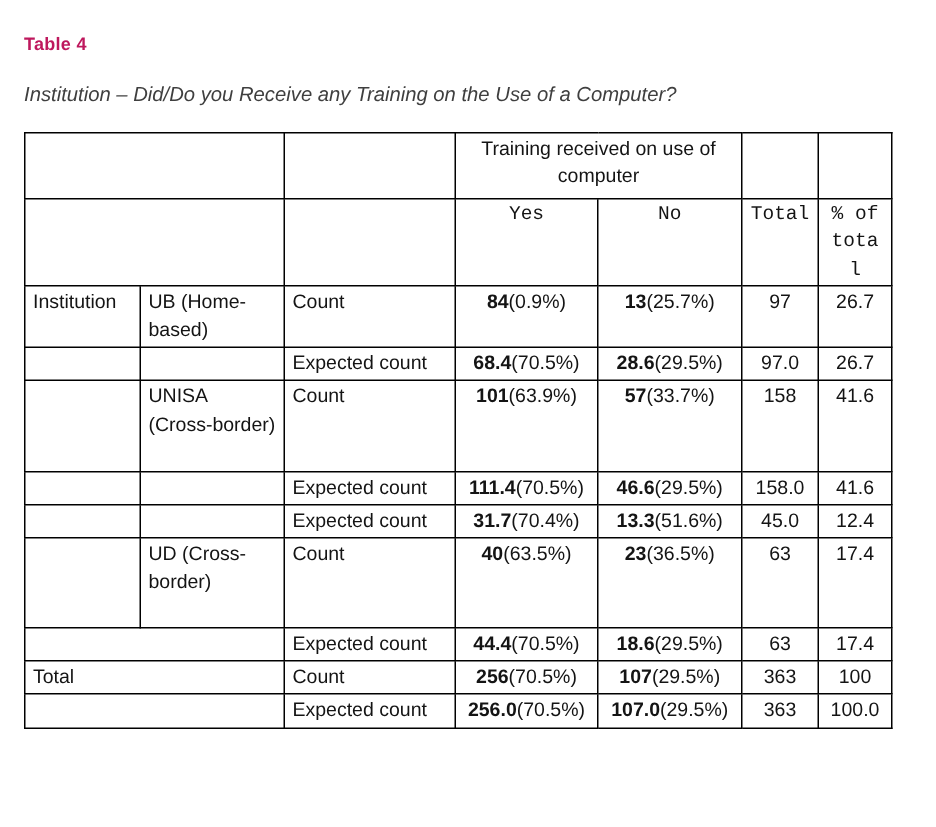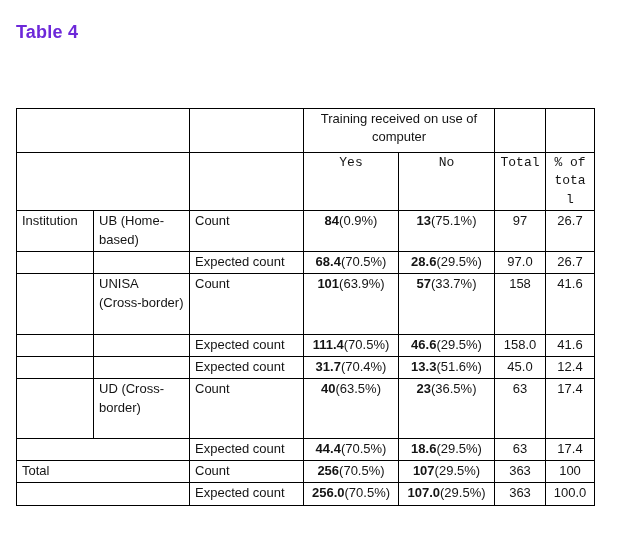--- a/index.html
+++ b/index.html
@@ -13,37 +13,37 @@
     position: relative;
     width: 624px;
     height: 551px;
     background: #ffffff;
     overflow: hidden;
   }
   .page-title {
     position: absolute;
     left: 16px;
     top: 22px;
-    font-size: 18px;
+    font-size: 12px;
     font-weight: bold;
-    color: #6d28d9;
+    color: #be185d;
     letter-spacing: 0.2px;
   }
   .page-subtitle {
     position: absolute;
     left: 16px;
     top: 55px;
     font-size: 13.5px;
     font-style: italic;
     color: #3f3f3f;
   }
   table.stats {
     position: absolute;
     left: 16px;
-    top: 108px;
+    top: 88px;
     border-collapse: collapse;
     table-layout: fixed;
     width: 578px;
   }
   table.stats td {
     border: 1px solid #000000;
     font-size: 13px;
     line-height: 1.42;
     padding: 1px 5px;
     vertical-align: top;
@@ -71,20 +71,21 @@
   tr.r9  { height: 60px; }
   tr.r10 { height: 22px; }
   tr.r11 { height: 22px; }
   tr.r12 { height: 23px; }
 </style>
 </head>
 <body>
 
 <div class="page">
   <div class="page-title">Table 4</div>
+  <div class="page-subtitle">Institution – Did/Do you Receive any Training on the Use of a Computer?</div>
 
   <table class="stats">
     <colgroup>
       <col style="width:77px">
       <col style="width:96px">
       <col style="width:114px">
       <col style="width:95px">
       <col style="width:96px">
       <col style="width:51px">
       <col style="width:49px">
@@ -106,21 +107,21 @@
       <td class="ctr vbot">No</td>
       <td class="ctr vbot">Total</td>
       <td class="ctr vbot">% of total</td>
     </tr>
 
     <tr class="r3">
       <td>Institution</td>
       <td>UB (Home-based)</td>
       <td>Count</td>
       <td class="num"><b>84</b><span>(0.9%)</span></td>
-      <td class="num"><b>13</b><span>(75.1%)</span></td>
+      <td class="num"><b>13</b><span>(25.7%)</span></td>
       <td class="num">97</td>
       <td class="num">26.7</td>
     </tr>
 
     <tr class="r4">
       <td></td>
       <td></td>
       <td>Expected count</td>
       <td class="num"><b>68.4</b><span>(70.5%)</span></td>
       <td class="num"><b>28.6</b><span>(29.5%)</span></td>

